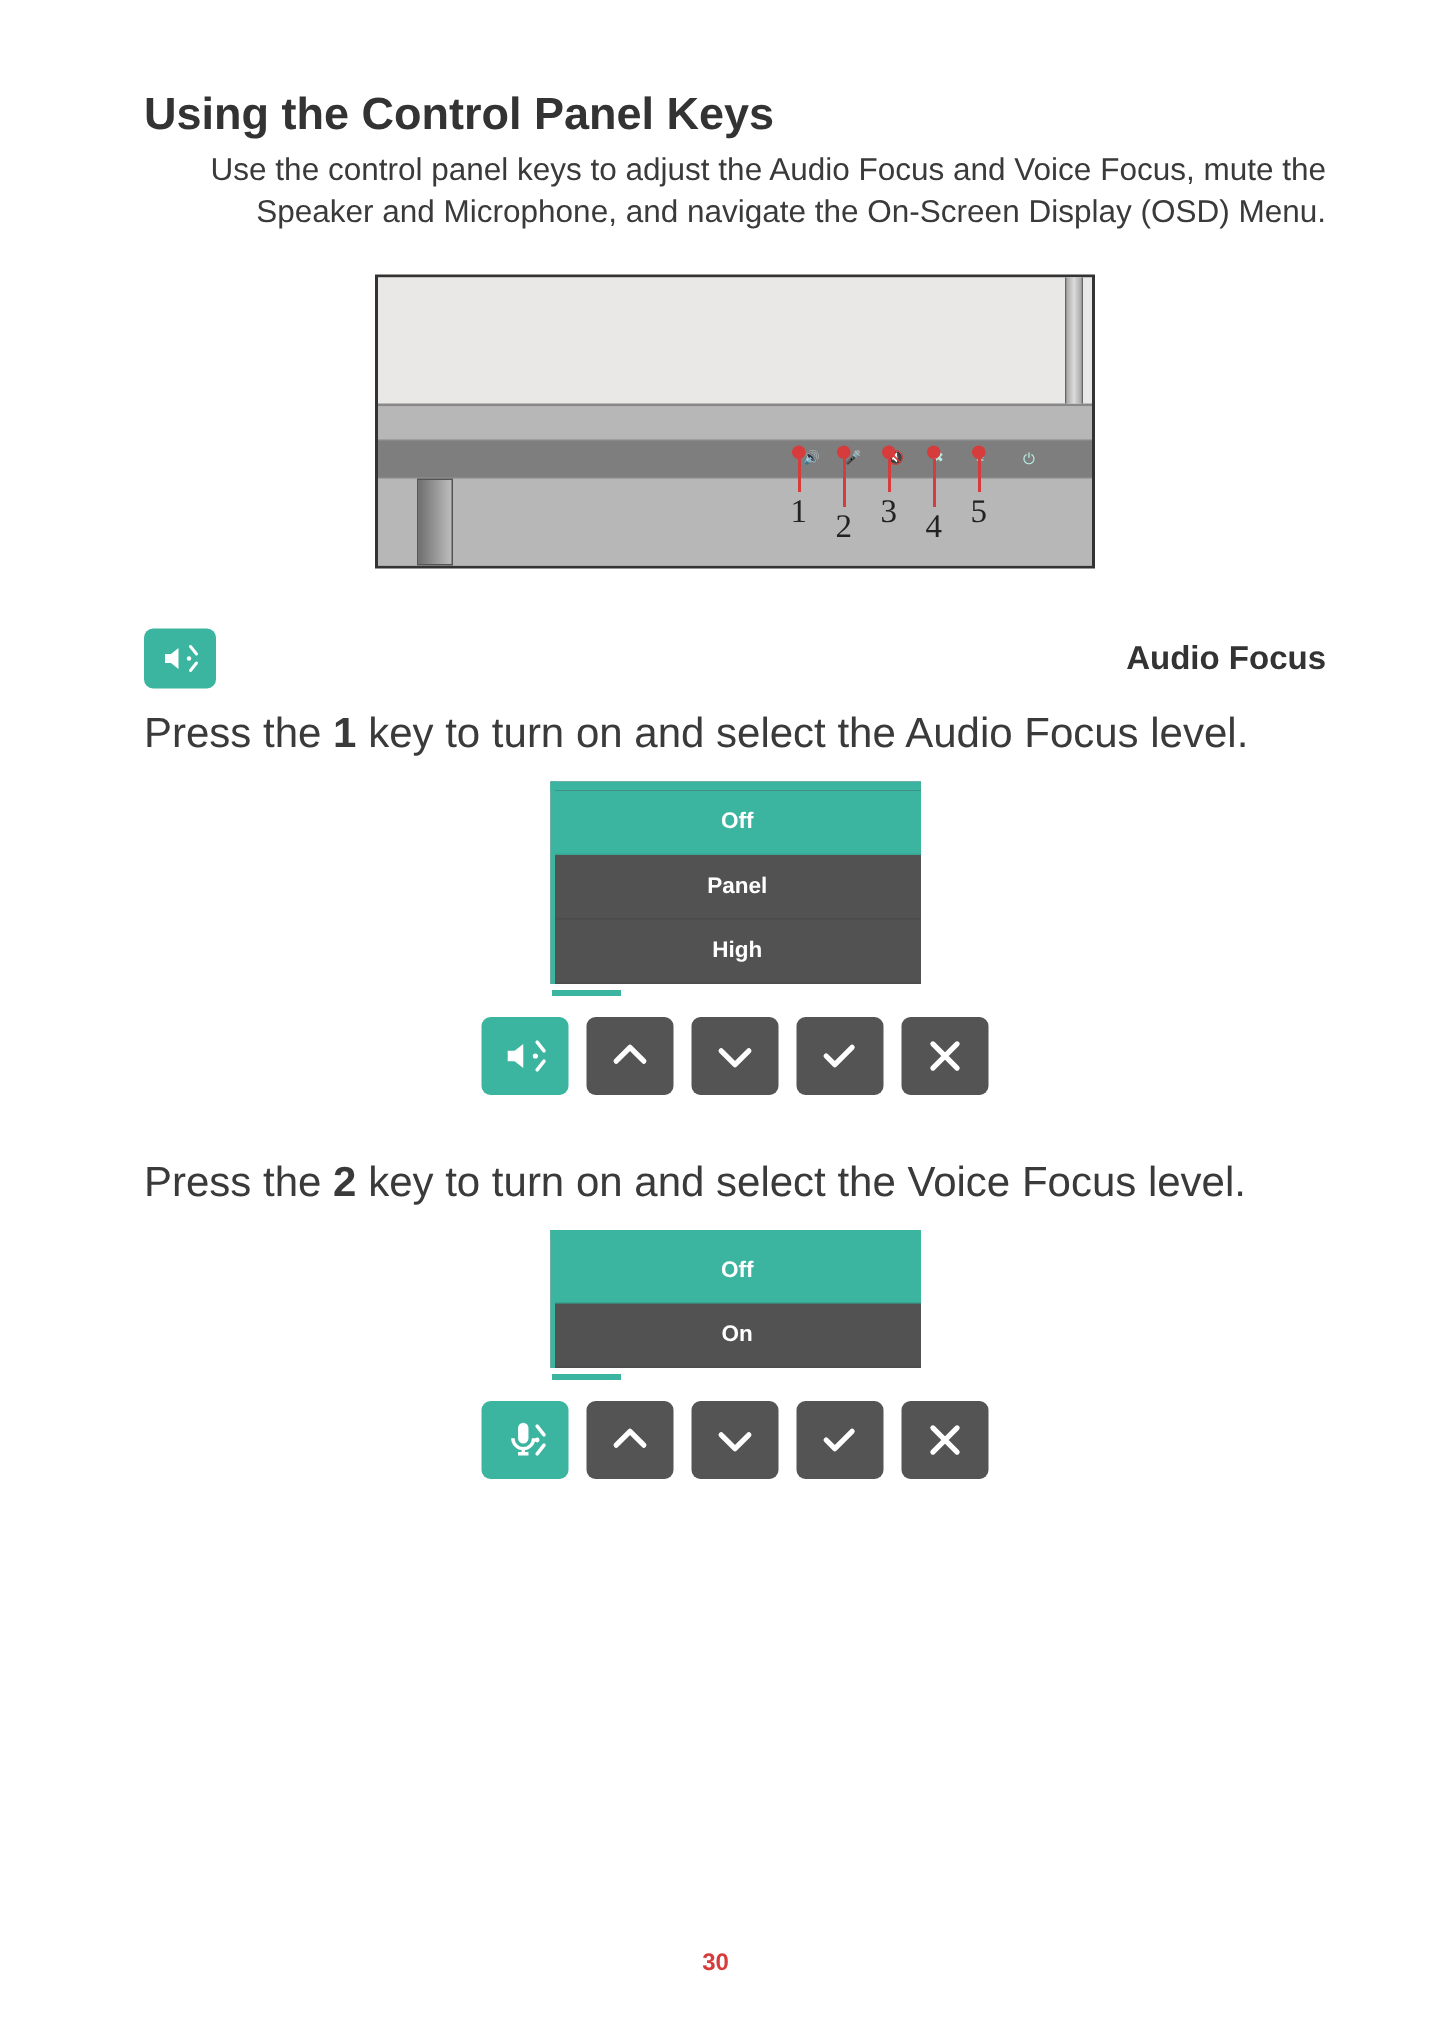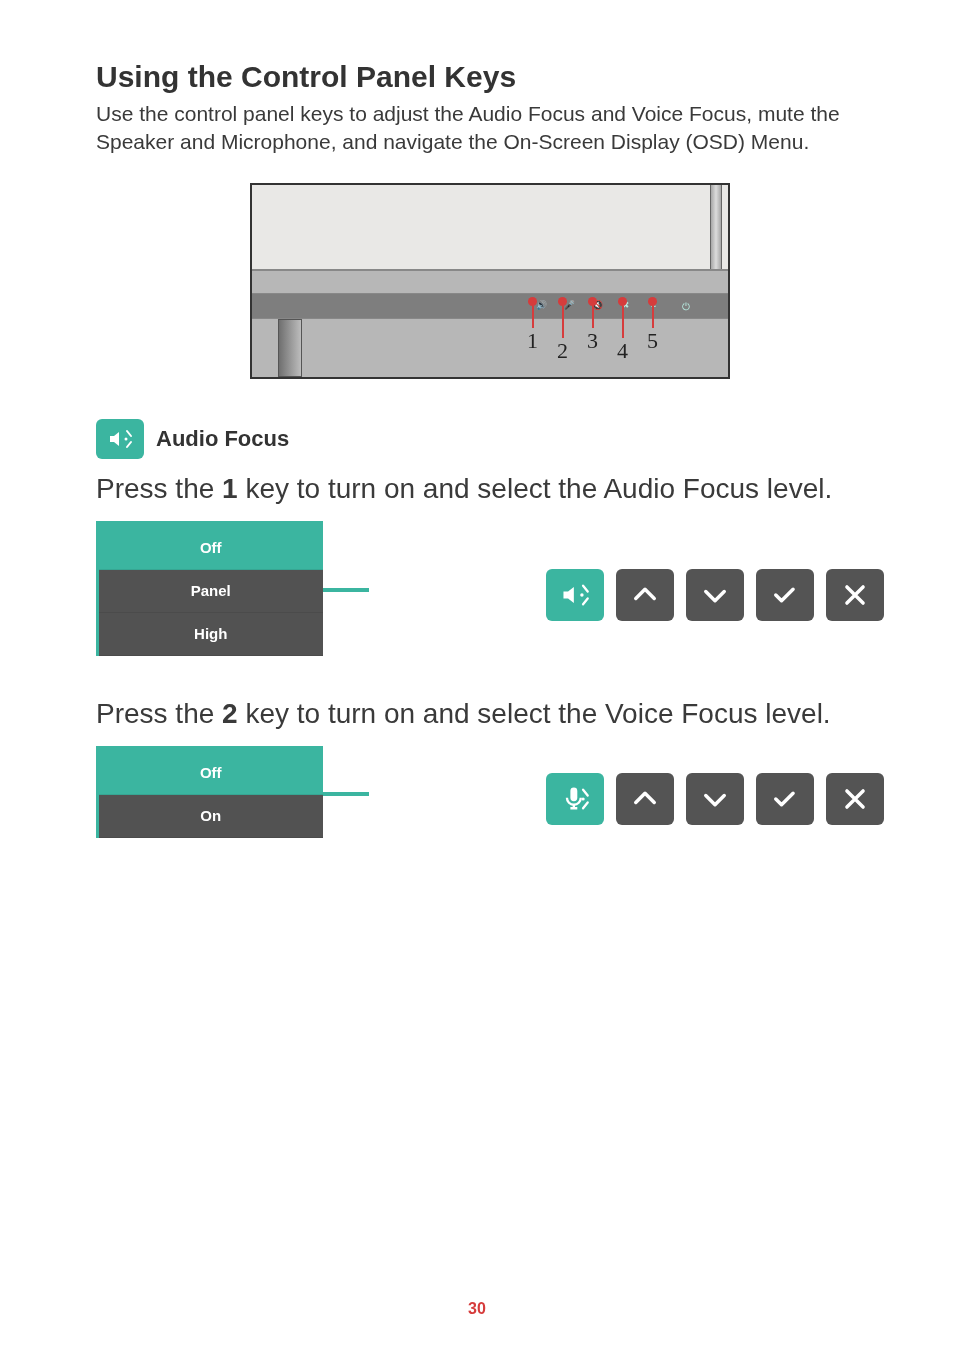--- a/index.html
+++ b/index.html
@@ -21,20 +21,21 @@
     font-size: 30px;
     font-weight: 700;
     color: #333;
     margin-bottom: 6px;
   }
   .intro {
     font-size: 21px;
     line-height: 1.35;
     color: #3a3a3a;
     margin-bottom: 26px;
+    text-align: right;
   }
 
   
   .monitor-wrap {
     width: 480px;
     margin: 0 auto 40px auto;
   }
   .monitor {
     border: 2px solid #333;
     background: #fff;
@@ -130,20 +131,21 @@
     color: #222;
   }
   .call.lower .stem { height: 32px; }
 
   
   .sec-head {
     display: flex;
     align-items: center;
     gap: 12px;
     margin: 10px 0 14px 0;
+    justify-content: space-between;
   }
   .sec-head .title {
     font-size: 22px;
     font-weight: 700;
     color: #333;
   }
   .bodytext {
     font-size: 28px;
     color: #3a3a3a;
     margin-bottom: 16px;
@@ -161,21 +163,21 @@
   }
   .tile.big { width: 58px; height: 52px; }
   .tile.teal  { background: #3BB5A0; }
   .tile.grey  { background: #545454; }
   .tile svg { width: 26px; height: 26px; }
   .tile.big svg { width: 30px; height: 30px; }
 
   
   .osd-col {
     display: flex;
-    flex-direction: row;
+    flex-direction: column;
     align-items: center;
     margin-bottom: 42px;
   }
   .osd-panel {
     width: 244px;
     background: #525252;
     border-top: 6px solid #3BB5A0;
     border-left: 3px solid #3BB5A0;
     overflow: hidden;
   }

